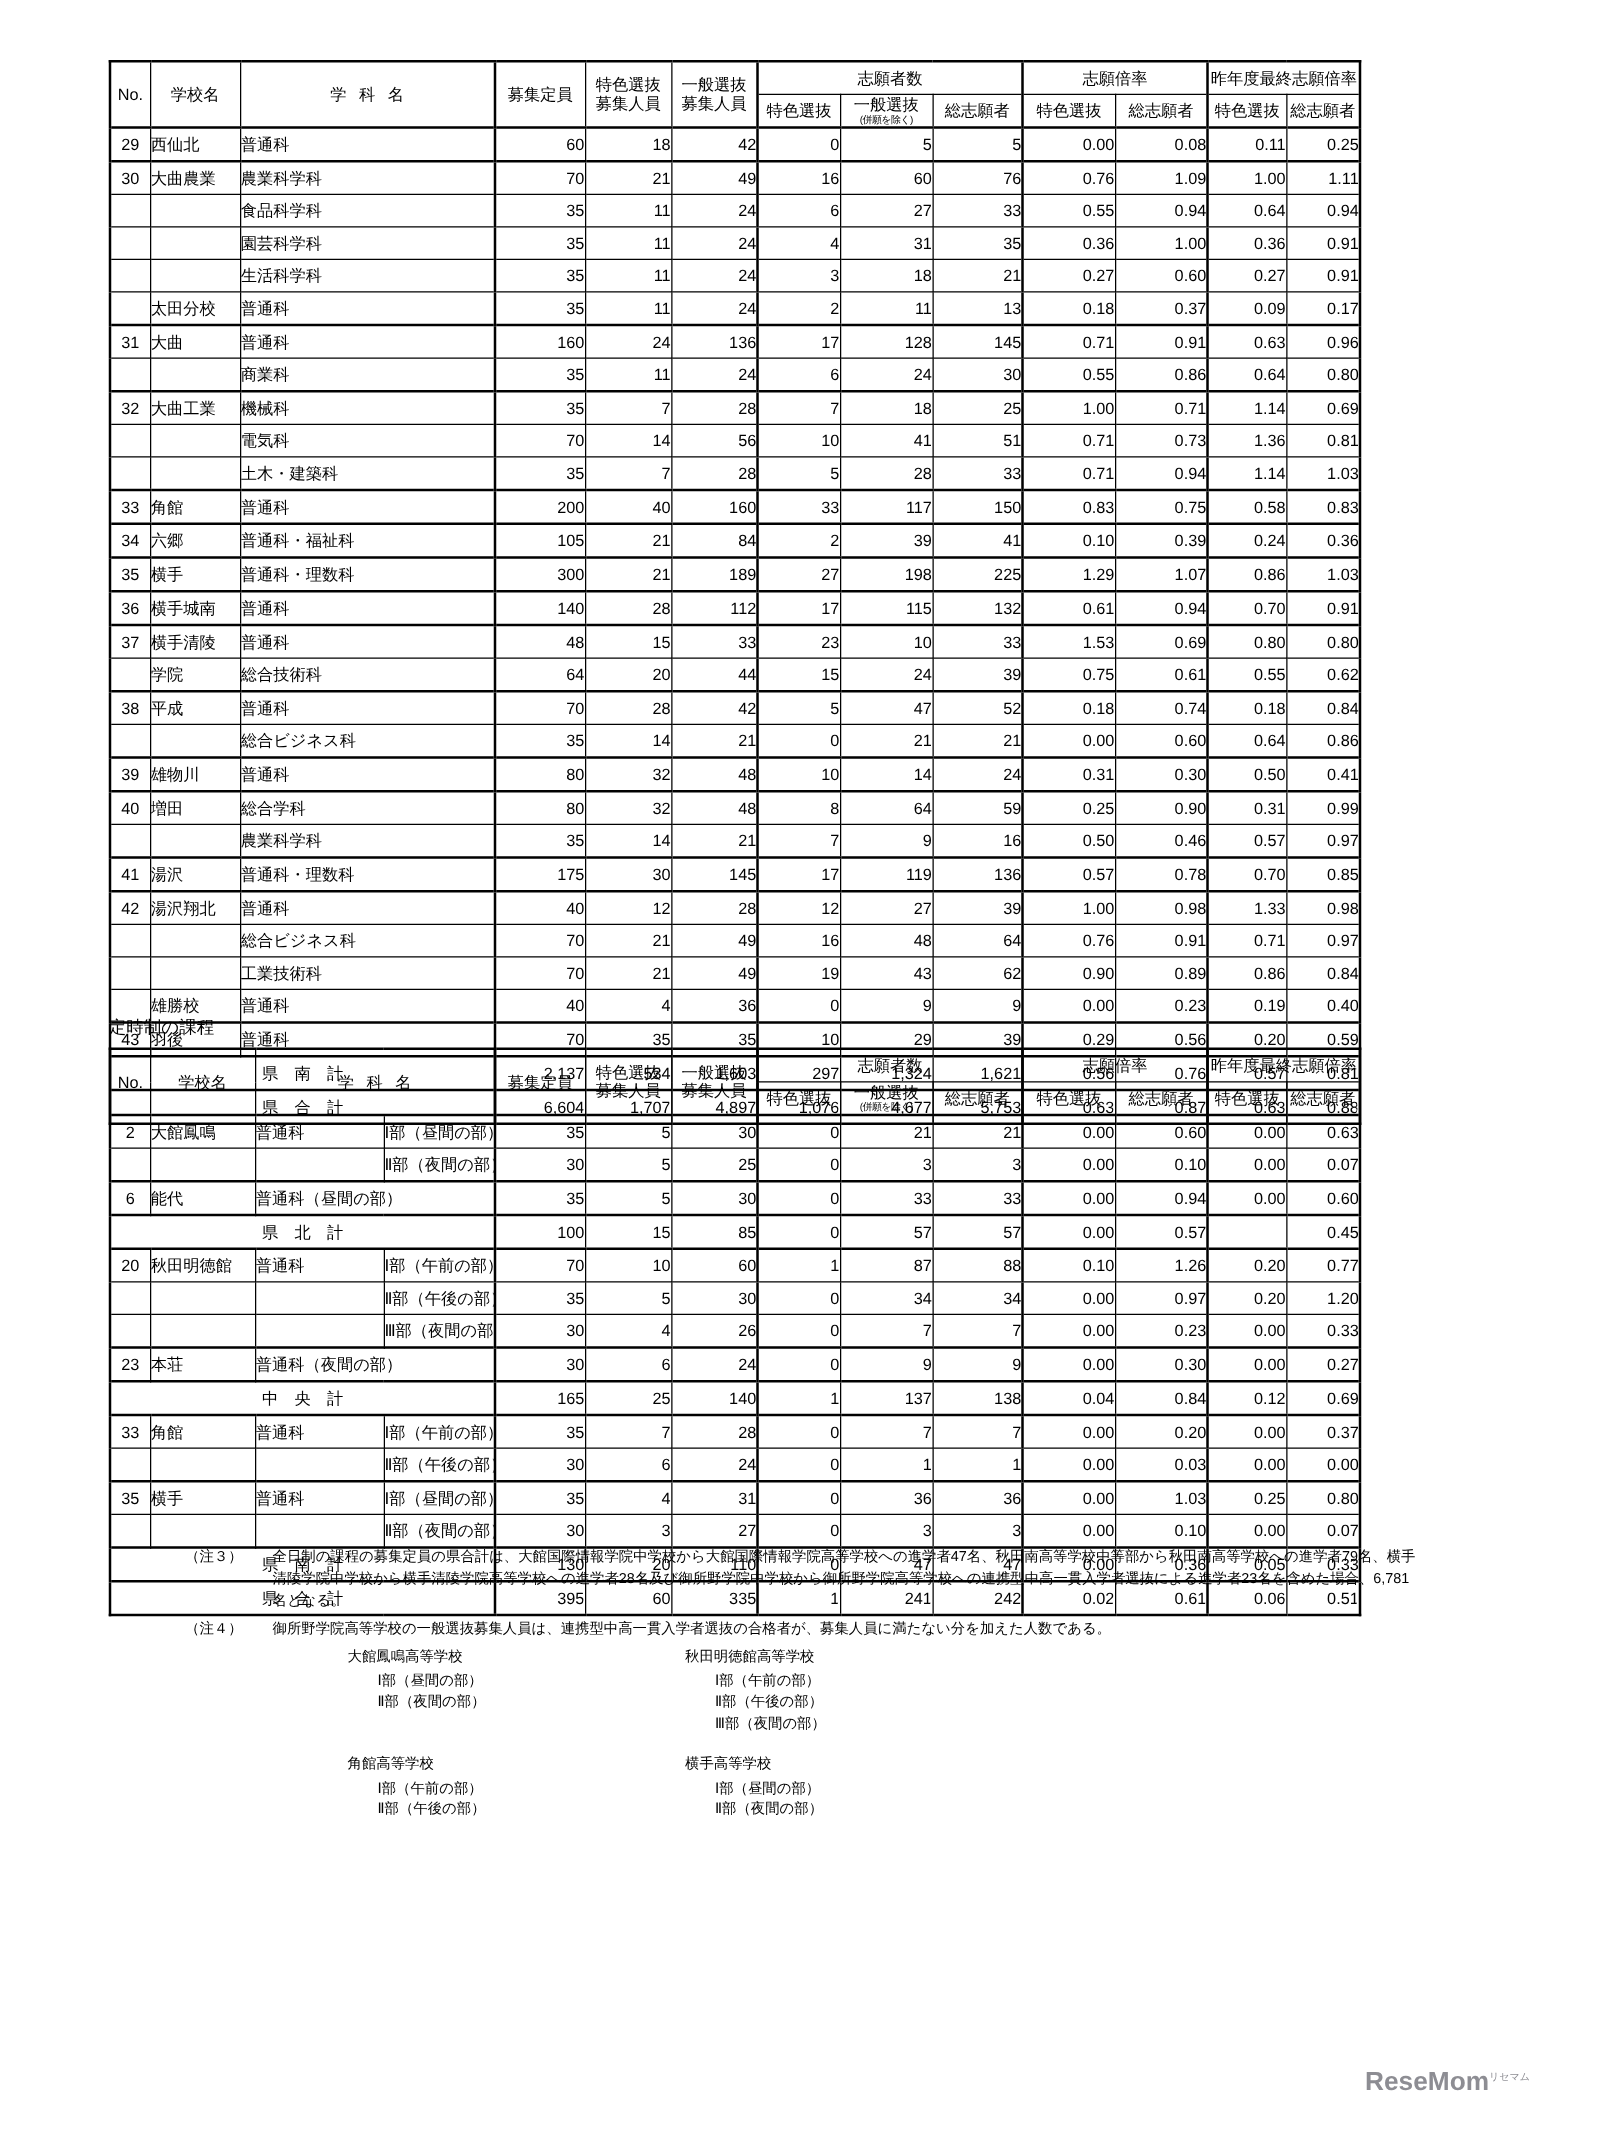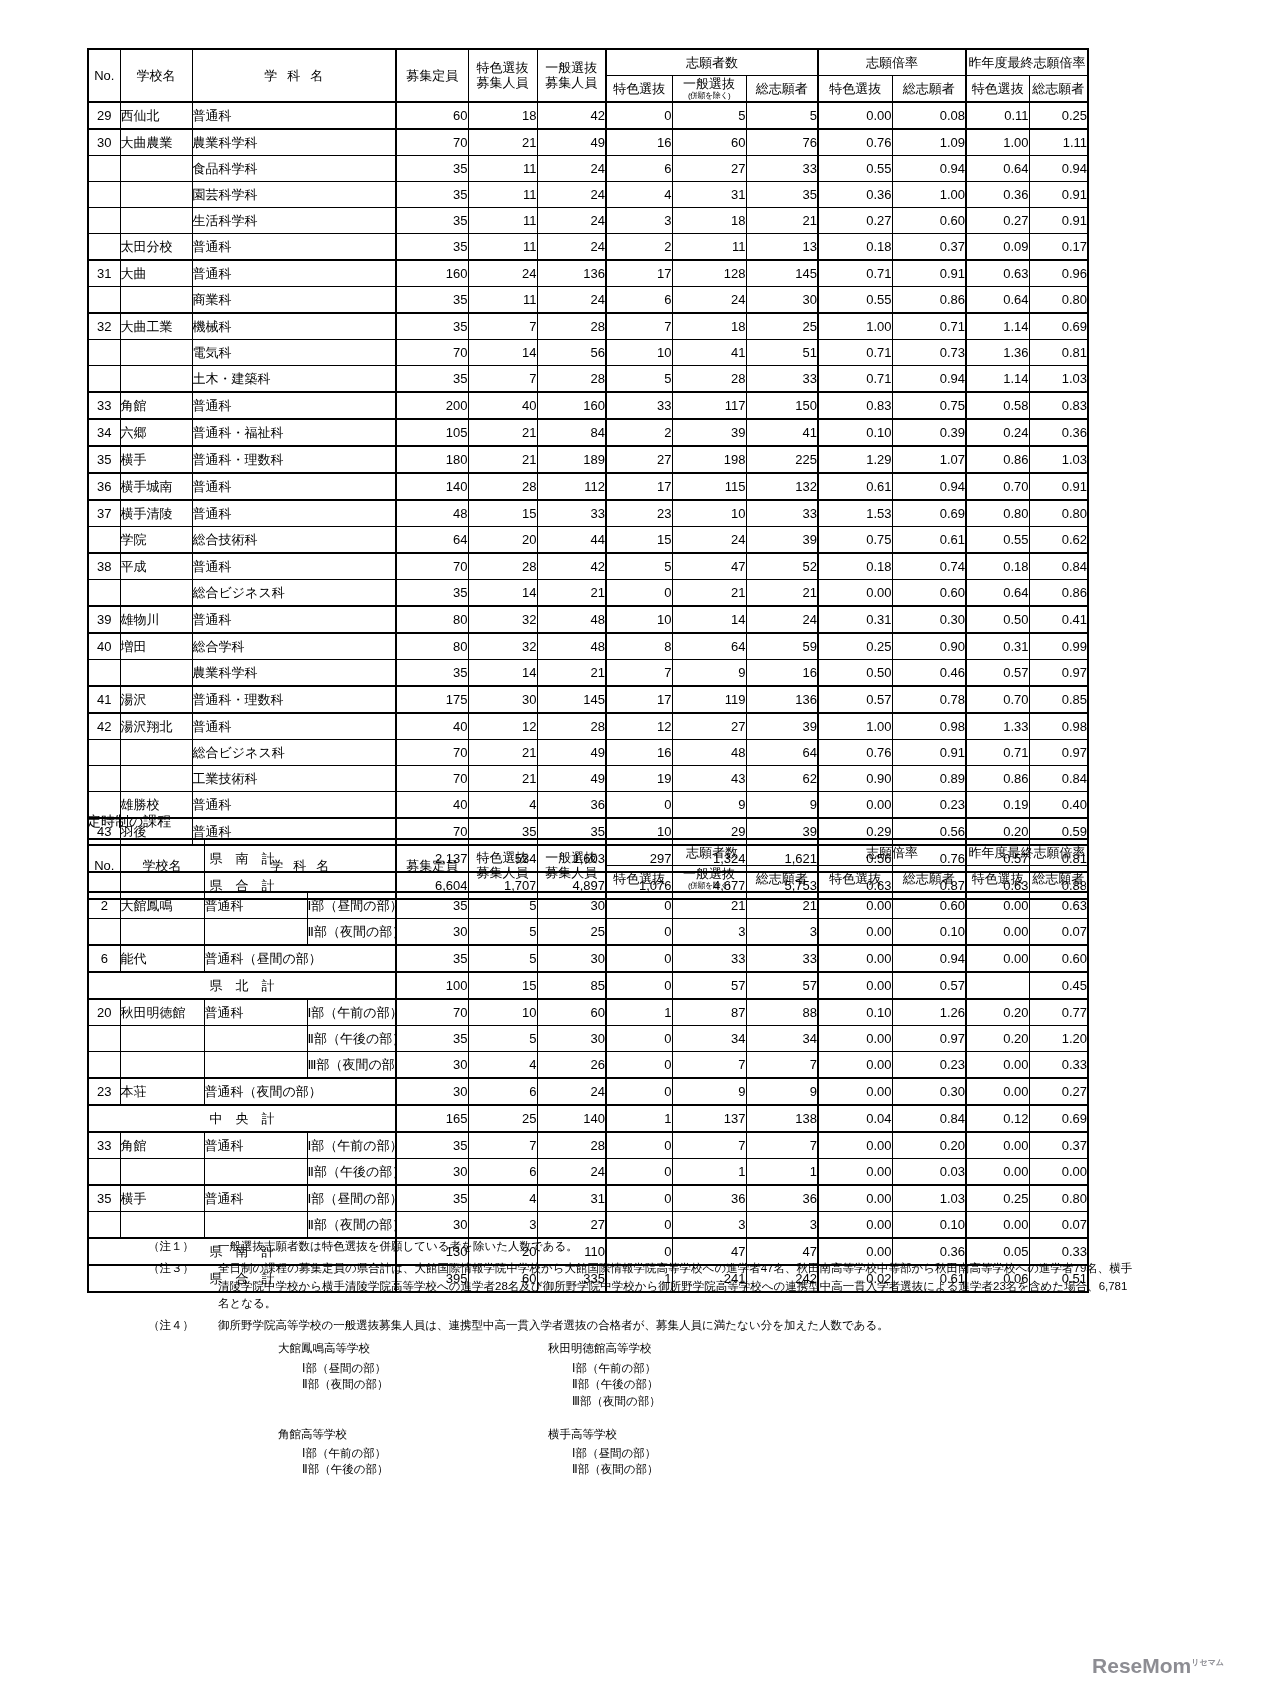--- a/index.html
+++ b/index.html
@@ -139,21 +139,21 @@
     bottom: 30px;
     font-family: "Liberation Sans", "DejaVu Sans", sans-serif;
     font-size: 21px;
     font-weight: bold;
     color: #8d8d93;
     letter-spacing: 0px;
   }
   #watermark .rm-sup {
     font-size: 8px;
     vertical-align: super;
-    font-weight: bold;
+    font-weight: normal;
   }
 </style>
 </head>
 <body>
 
 <div class="page">
 
   <div id="table-zenjitsu-wrap">
     <table class="grid" id="table-zenjitsu">
       <colgroup>
@@ -395,21 +395,21 @@
             <td class="r thick-t">41</td>
             <td class="r thick-l thick-t">0.10</td>
             <td class="r thick-t">0.39</td>
             <td class="r thick-l thick-t">0.24</td>
             <td class="r outer-right thick-t">0.36</td>
           </tr>
           <tr>
             <td class="c outer-left thick-t">35</td>
             <td class="l thick-t">横手</td>
             <td class="l thick-t">普通科・理数科</td>
-            <td class="r thick-l thick-t">180</td>
+            <td class="r thick-l thick-t">300</td>
             <td class="r thick-t">21</td>
             <td class="r thick-t">189</td>
             <td class="r thick-l thick-t">27</td>
             <td class="r thick-t">198</td>
             <td class="r thick-t">225</td>
             <td class="r thick-l thick-t">1.29</td>
             <td class="r thick-t">1.07</td>
             <td class="r thick-l thick-t">0.86</td>
             <td class="r outer-right thick-t">1.03</td>
           </tr>
@@ -930,24 +930,20 @@
             <td class="r thick-t outer-bottom">0.61</td>
             <td class="r thick-l thick-t outer-bottom">0.06</td>
             <td class="r outer-right thick-t outer-bottom">0.51</td>
           </tr>
         </tbody>
     </table>
   </div>
 
   <div id="notes">
       <div class="note-row">
-        <div class="note-key">（注１）</div>
-        <div class="note-text">一般選抜志願者数は特色選抜を併願している者を除いた人数である。</div>
-      </div>
-      <div class="note-row">
         <div class="note-key">（注３）</div>
         <div class="note-text">全日制の課程の募集定員の県合計は、大館国際情報学院中学校から大館国際情報学院高等学校への進学者47名、秋田南高等学校中等部から秋田南高等学校への進学者79名、横手清陵学院中学校から横手清陵学院高等学校への進学者28名及び御所野学院中学校から御所野学院高等学校への連携型中高一貫入学者選抜による進学者23名を含めた場合、6,781名となる。</div>
       </div>
       <div class="note-row">
         <div class="note-key">（注４）</div>
         <div class="note-text">御所野学院高等学校の一般選抜募集人員は、連携型中高一貫入学者選抜の合格者が、募集人員に満たない分を加えた人数である。</div>
       </div>
       <div class="note-sub">
         <div class="school-cols">
           <div class="school-col indent1">

